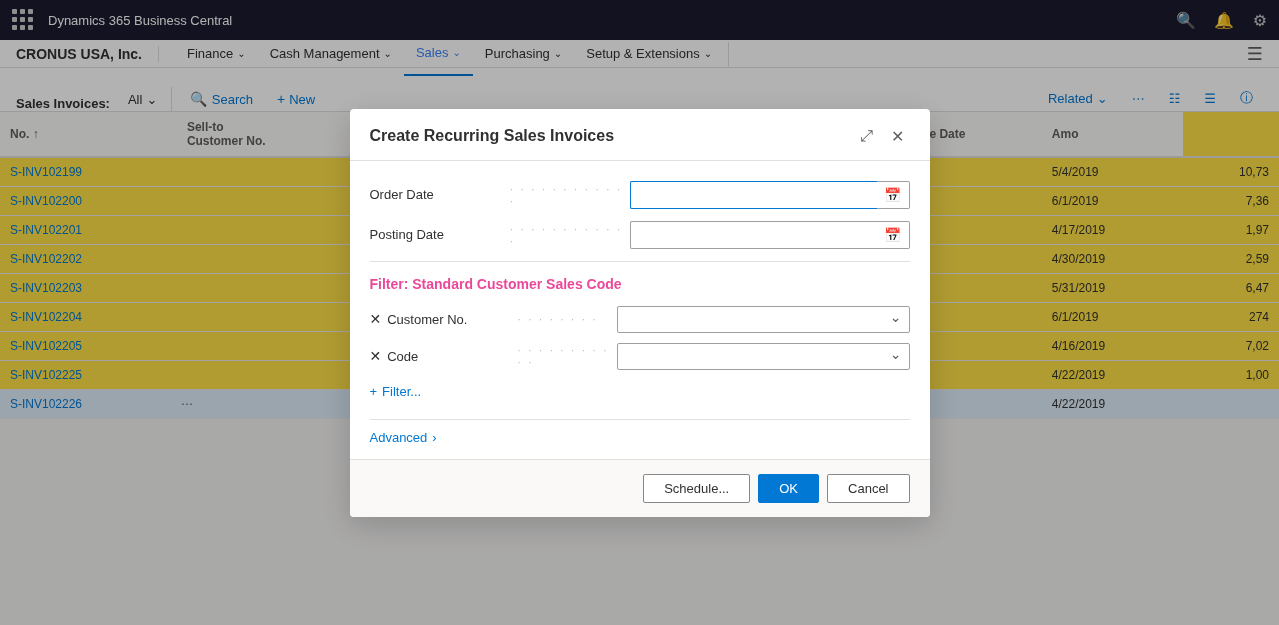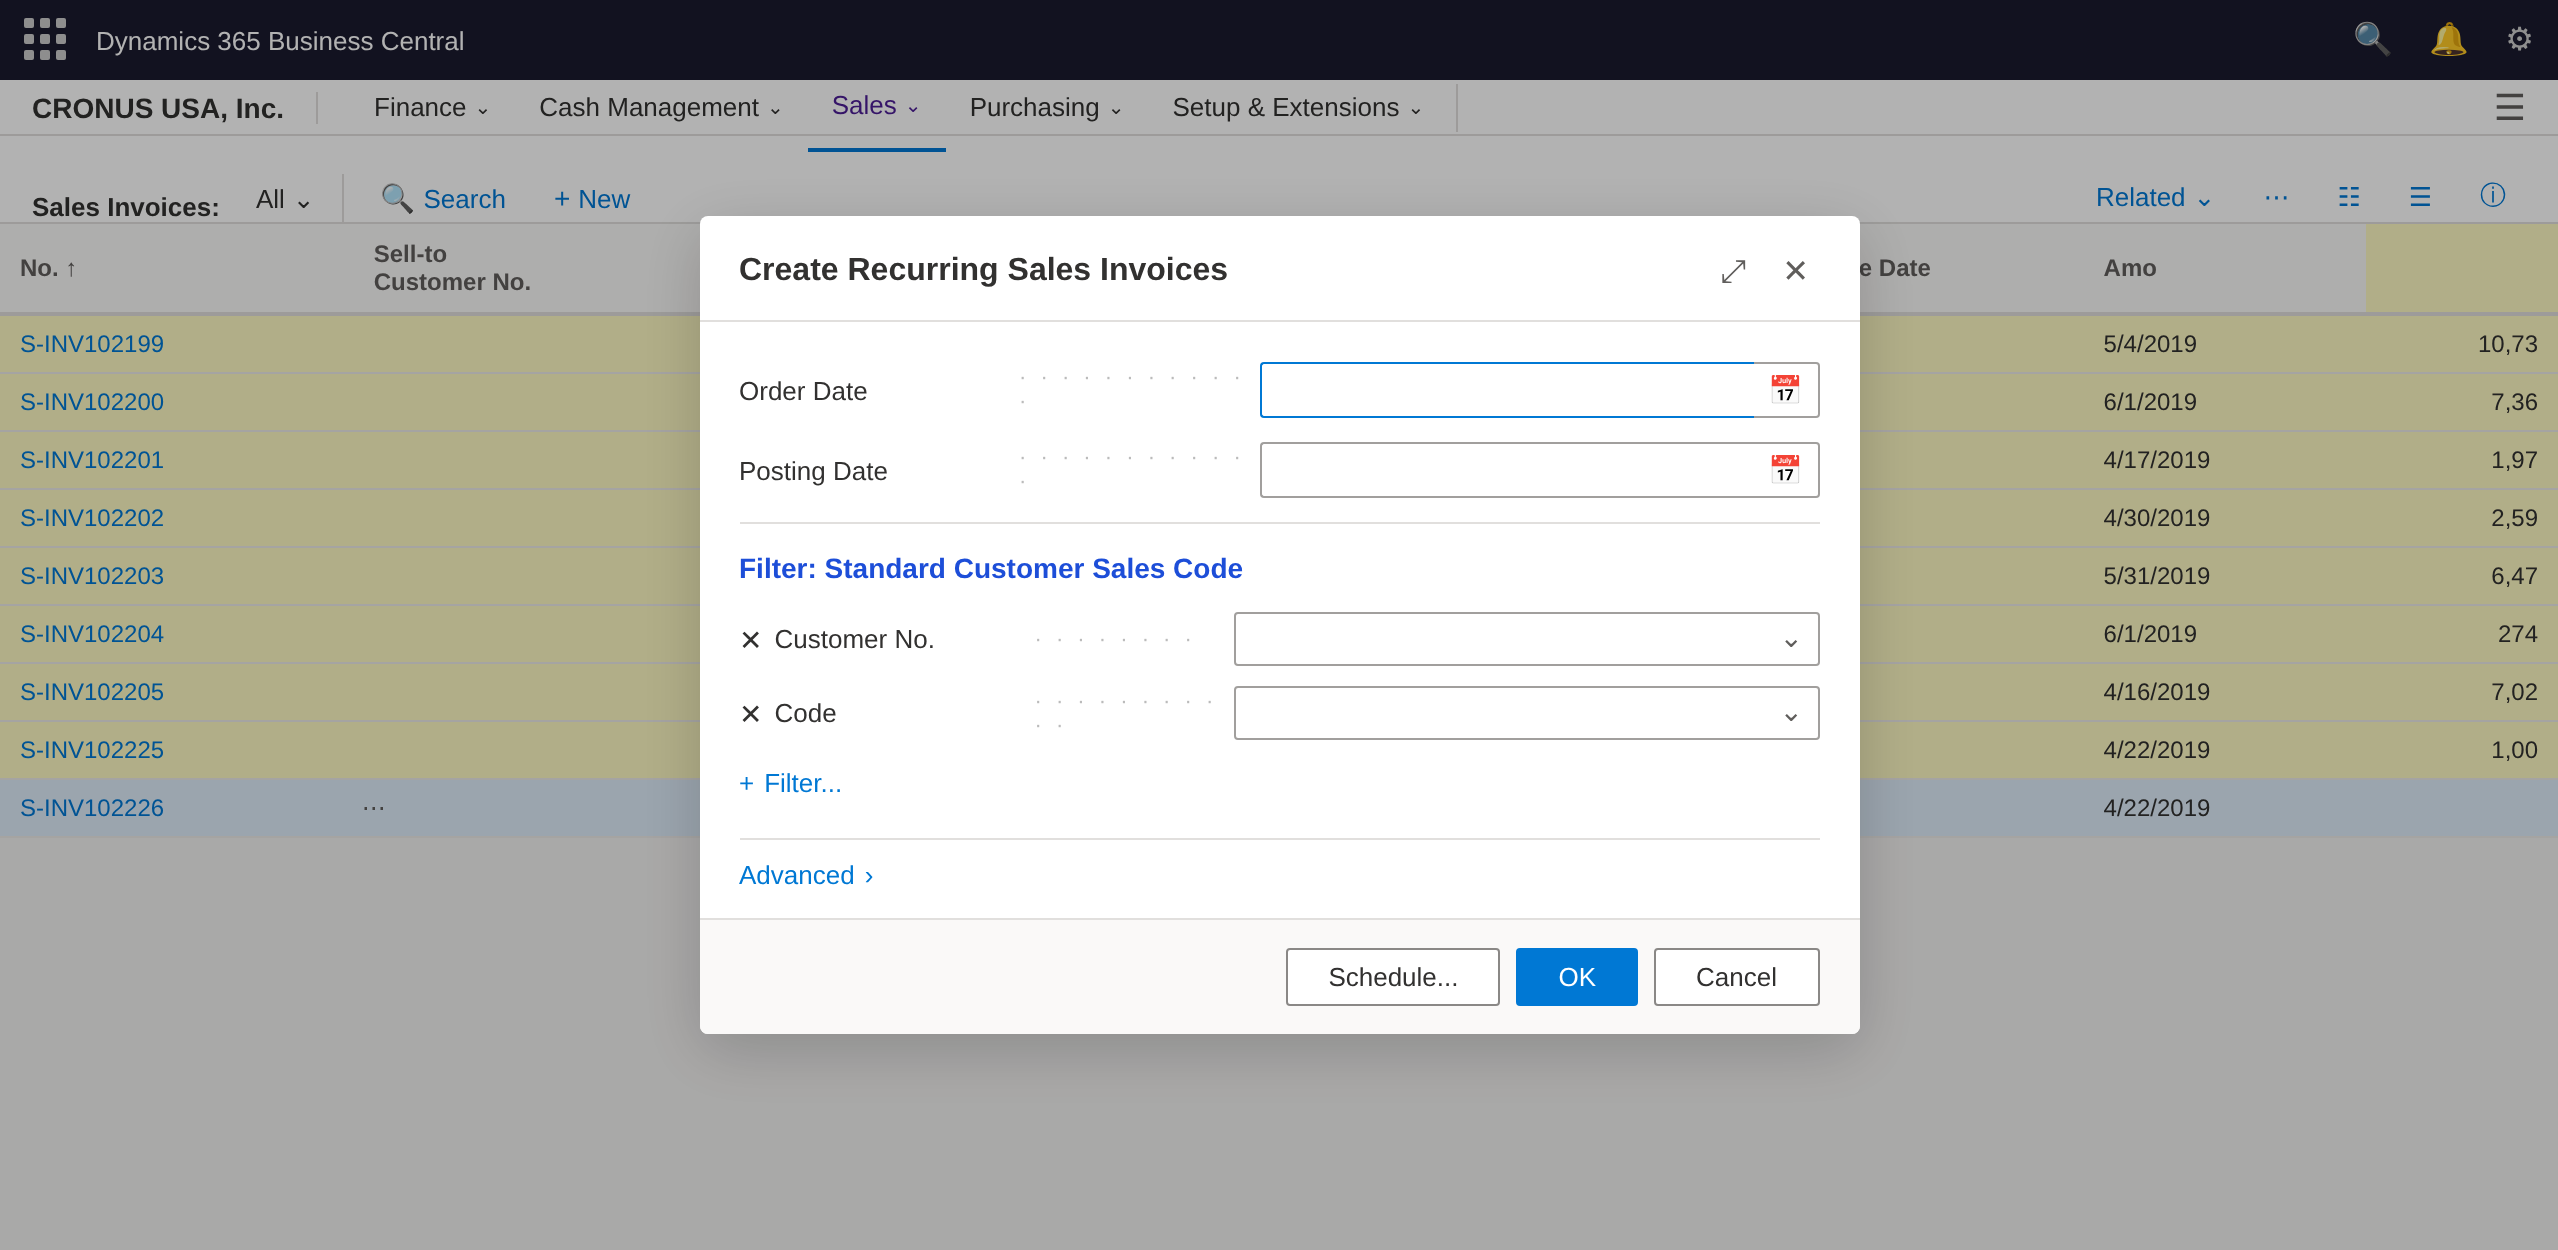--- a/index.html
+++ b/index.html
@@ -37,21 +37,21 @@
       padding: 0 12px;
       height: 44px;
       display: flex;
       align-items: center;
       font-size: 13px;
       color: #323130;
       cursor: pointer;
       position: relative;
       white-space: nowrap;
     }
-    .navbar-item.active { color: #4c1d95; border-bottom: 2px solid #0078d4; }
+    .navbar-item.active { color: #3b82f6; border-bottom: 2px solid #0078d4; }
     .navbar-item .chevron { font-size: 10px; margin-left: 4px; }
     .navbar-separator { width: 1px; background: #e1dfdd; height: 24px; margin: 0 4px; }
     .navbar-hamburger { margin-left: auto; font-size: 18px; color: #605e5c; cursor: pointer; }
 
     
     .actionbar {
       background: #fff;
       height: 44px;
       display: flex;
       align-items: flex-end;
@@ -71,21 +71,21 @@
       font-size: 13px;
       cursor: pointer;
       border-radius: 2px;
     }
     .action-btn .btn-icon { font-size: 14px; }
     .action-separator { width: 1px; background: #e1dfdd; height: 24px; margin: 0 4px; }
     .action-right { margin-left: auto; display: flex; gap: 4px; align-items: center; }
     .filter-label { display: flex; align-items: center; gap: 4px; color: #323130; font-size: 13px; padding: 4px 6px; cursor: pointer; }
 
     
-    .table-wrap { overflow: auto; background: #fef9c3; max-height: calc(625px - 128px); }
+    .table-wrap { overflow: auto; background: #fde047; max-height: calc(625px - 128px); }
     table { width: 100%; border-collapse: collapse; font-size: 12px; }
     thead tr { border-bottom: 2px solid #e1dfdd; background: #faf9f8; }
     thead th { padding: 8px 10px; text-align: left; color: #605e5c; font-weight: 600; white-space: nowrap; font-size: 12px; }
     tbody tr { border-bottom: 1px solid #edebe9; }
     tbody tr.selected { background: #deecf9; }
     tbody td { padding: 7px 10px; color: #323130; white-space: nowrap; }
     tbody td.link { color: #0078d4; cursor: pointer; }
     tbody td.amount { text-align: right; }
     .row-dots { color: #605e5c; cursor: pointer; padding: 0 4px; }
 
@@ -152,21 +152,21 @@
       padding: 5px 7px;
       cursor: pointer;
       color: #323130;
       font-size: 14px;
       border-radius: 0 2px 2px 0;
     }
     .input-with-cal { display: flex; width: 100%; }
     .input-with-cal .form-input { border-radius: 2px 0 0 2px; border-right: none; }
 
     .section-divider { border: none; border-top: 1px solid #e1dfdd; margin: 10px 0 14px 0; }
-    .section-title { font-size: 14px; font-weight: 600; color: #1d4ed8; margin-bottom: 14px; }
+    .section-title { font-size: 14px; font-weight: 600; color: #ec4899; margin-bottom: 14px; }
 
     .filter-row { display: flex; align-items: center; margin-bottom: 10px; gap: 0; }
     .filter-x { color: #323130; font-size: 14px; margin-right: 6px; cursor: pointer; }
     .filter-field-label { width: 130px; flex-shrink: 0; color: #323130; font-size: 13px; }
     .filter-dots { color: #bbb; letter-spacing: 2px; font-size: 11px; flex: 1; max-width: 100px; overflow: hidden; }
     .filter-select-wrap { flex: 1; display: flex; align-items: center; }
     .filter-select {
       width: 100%;
       border: 1px solid #a19f9d;
       border-radius: 2px;

